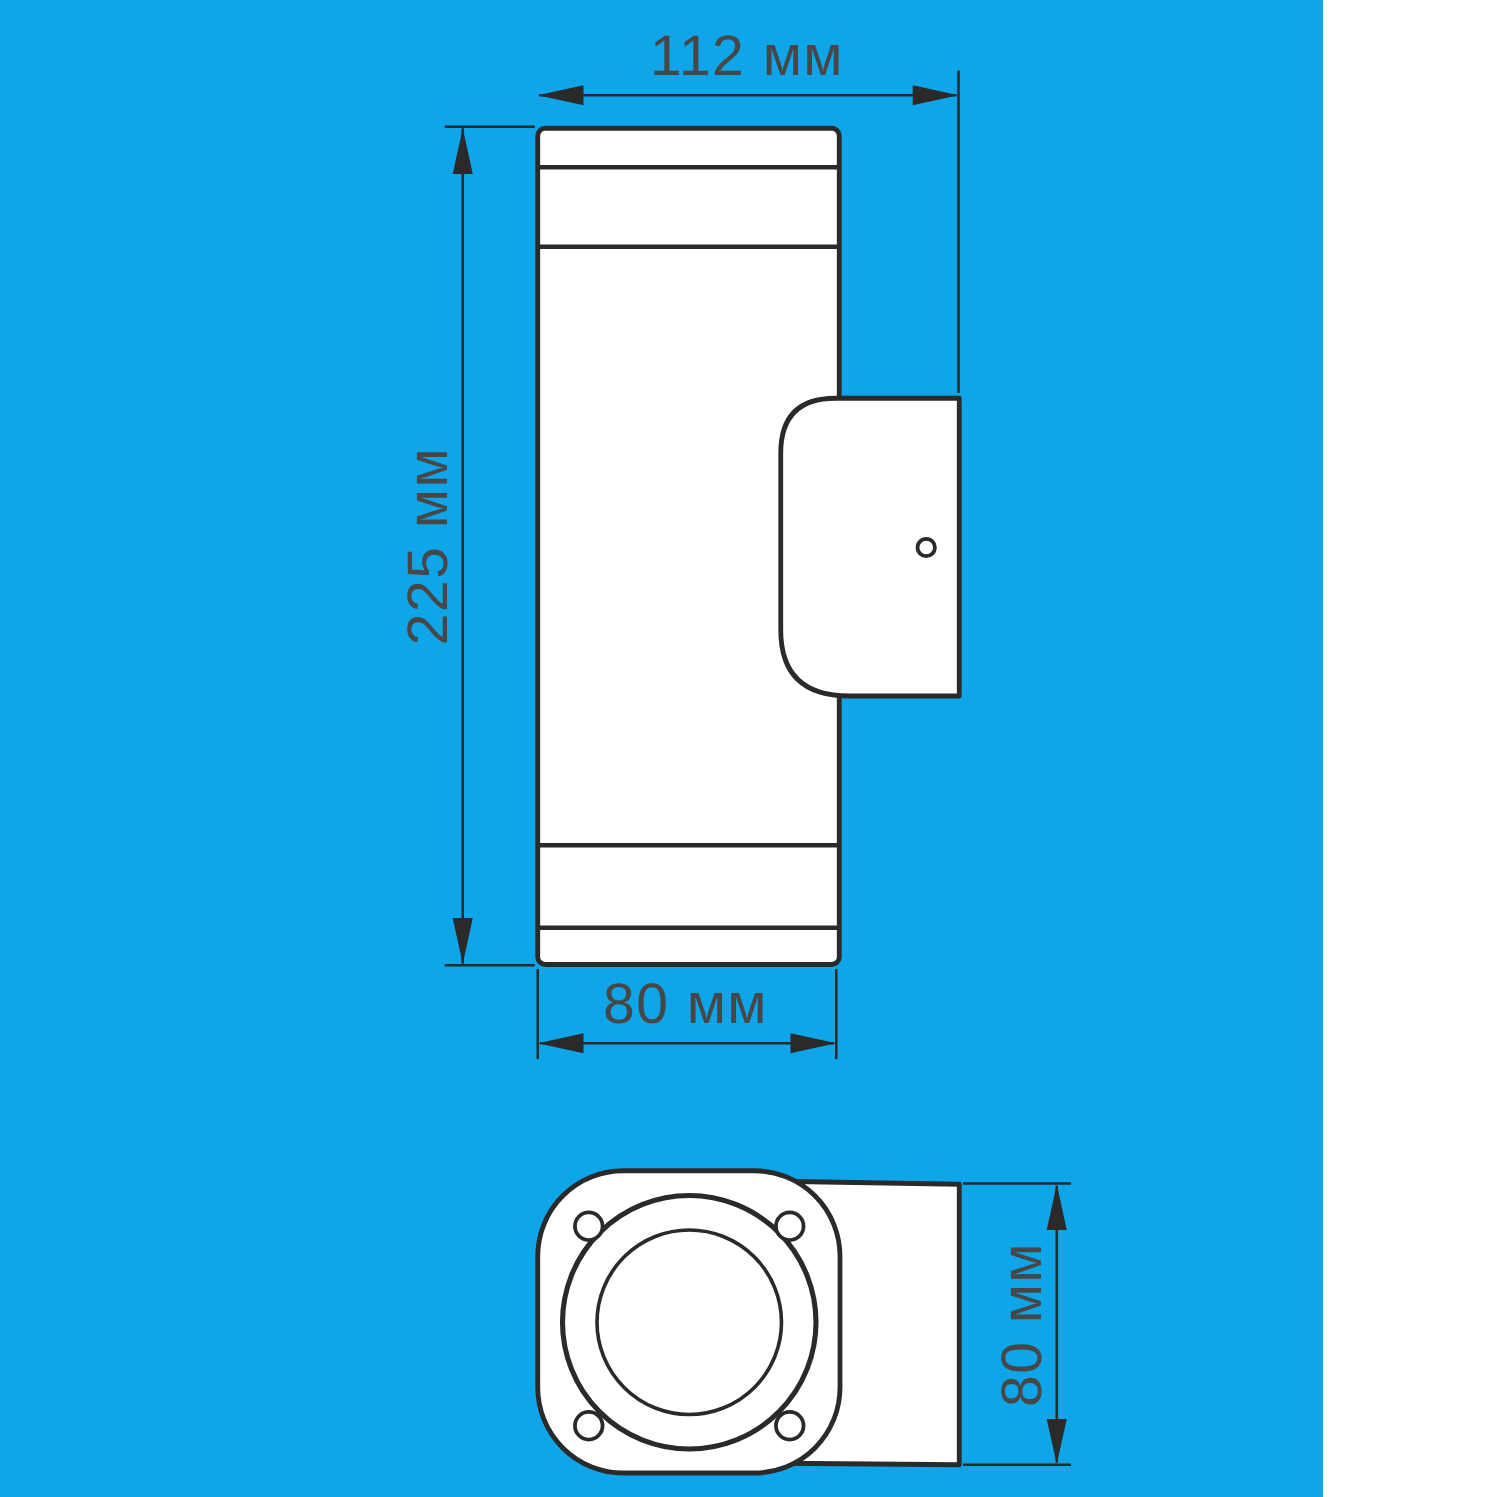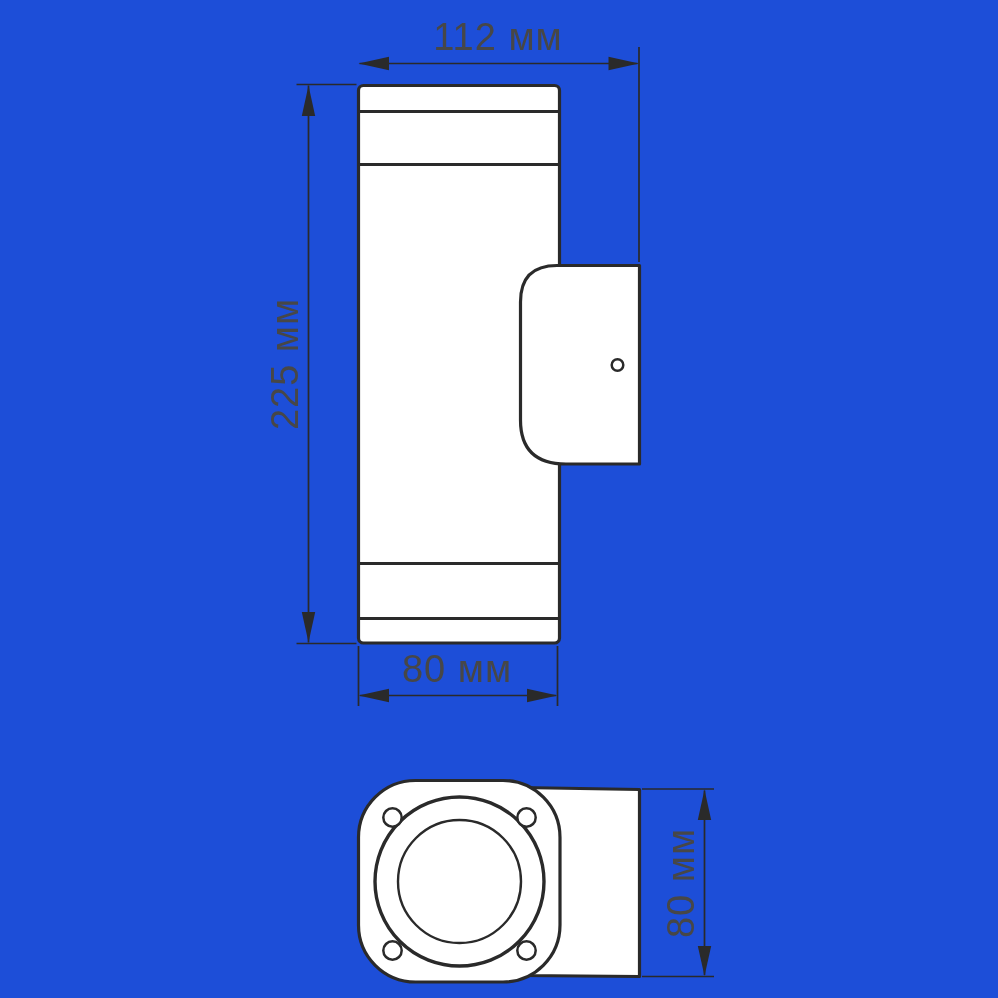--- a/index.html
+++ b/index.html
@@ -2,23 +2,23 @@
 <html><head>
 <meta charset="utf-8">
 <style>
   html, body {
     margin: 0;
     padding: 0;
     background: #ffffff;
   }
   .canvas {
     position: relative;
-    width: 998px;
+    width: 882px;
     height: 998px;
-    background: #1d4ed8;
+    background: #0ea5e9;
     overflow: hidden;
   }
   svg { display: block; }
   .outline {
     fill: #ffffff;
     stroke: #2a2a2a;
     stroke-width: 3.2;
     stroke-linejoin: round;
     stroke-linecap: round;
   }

